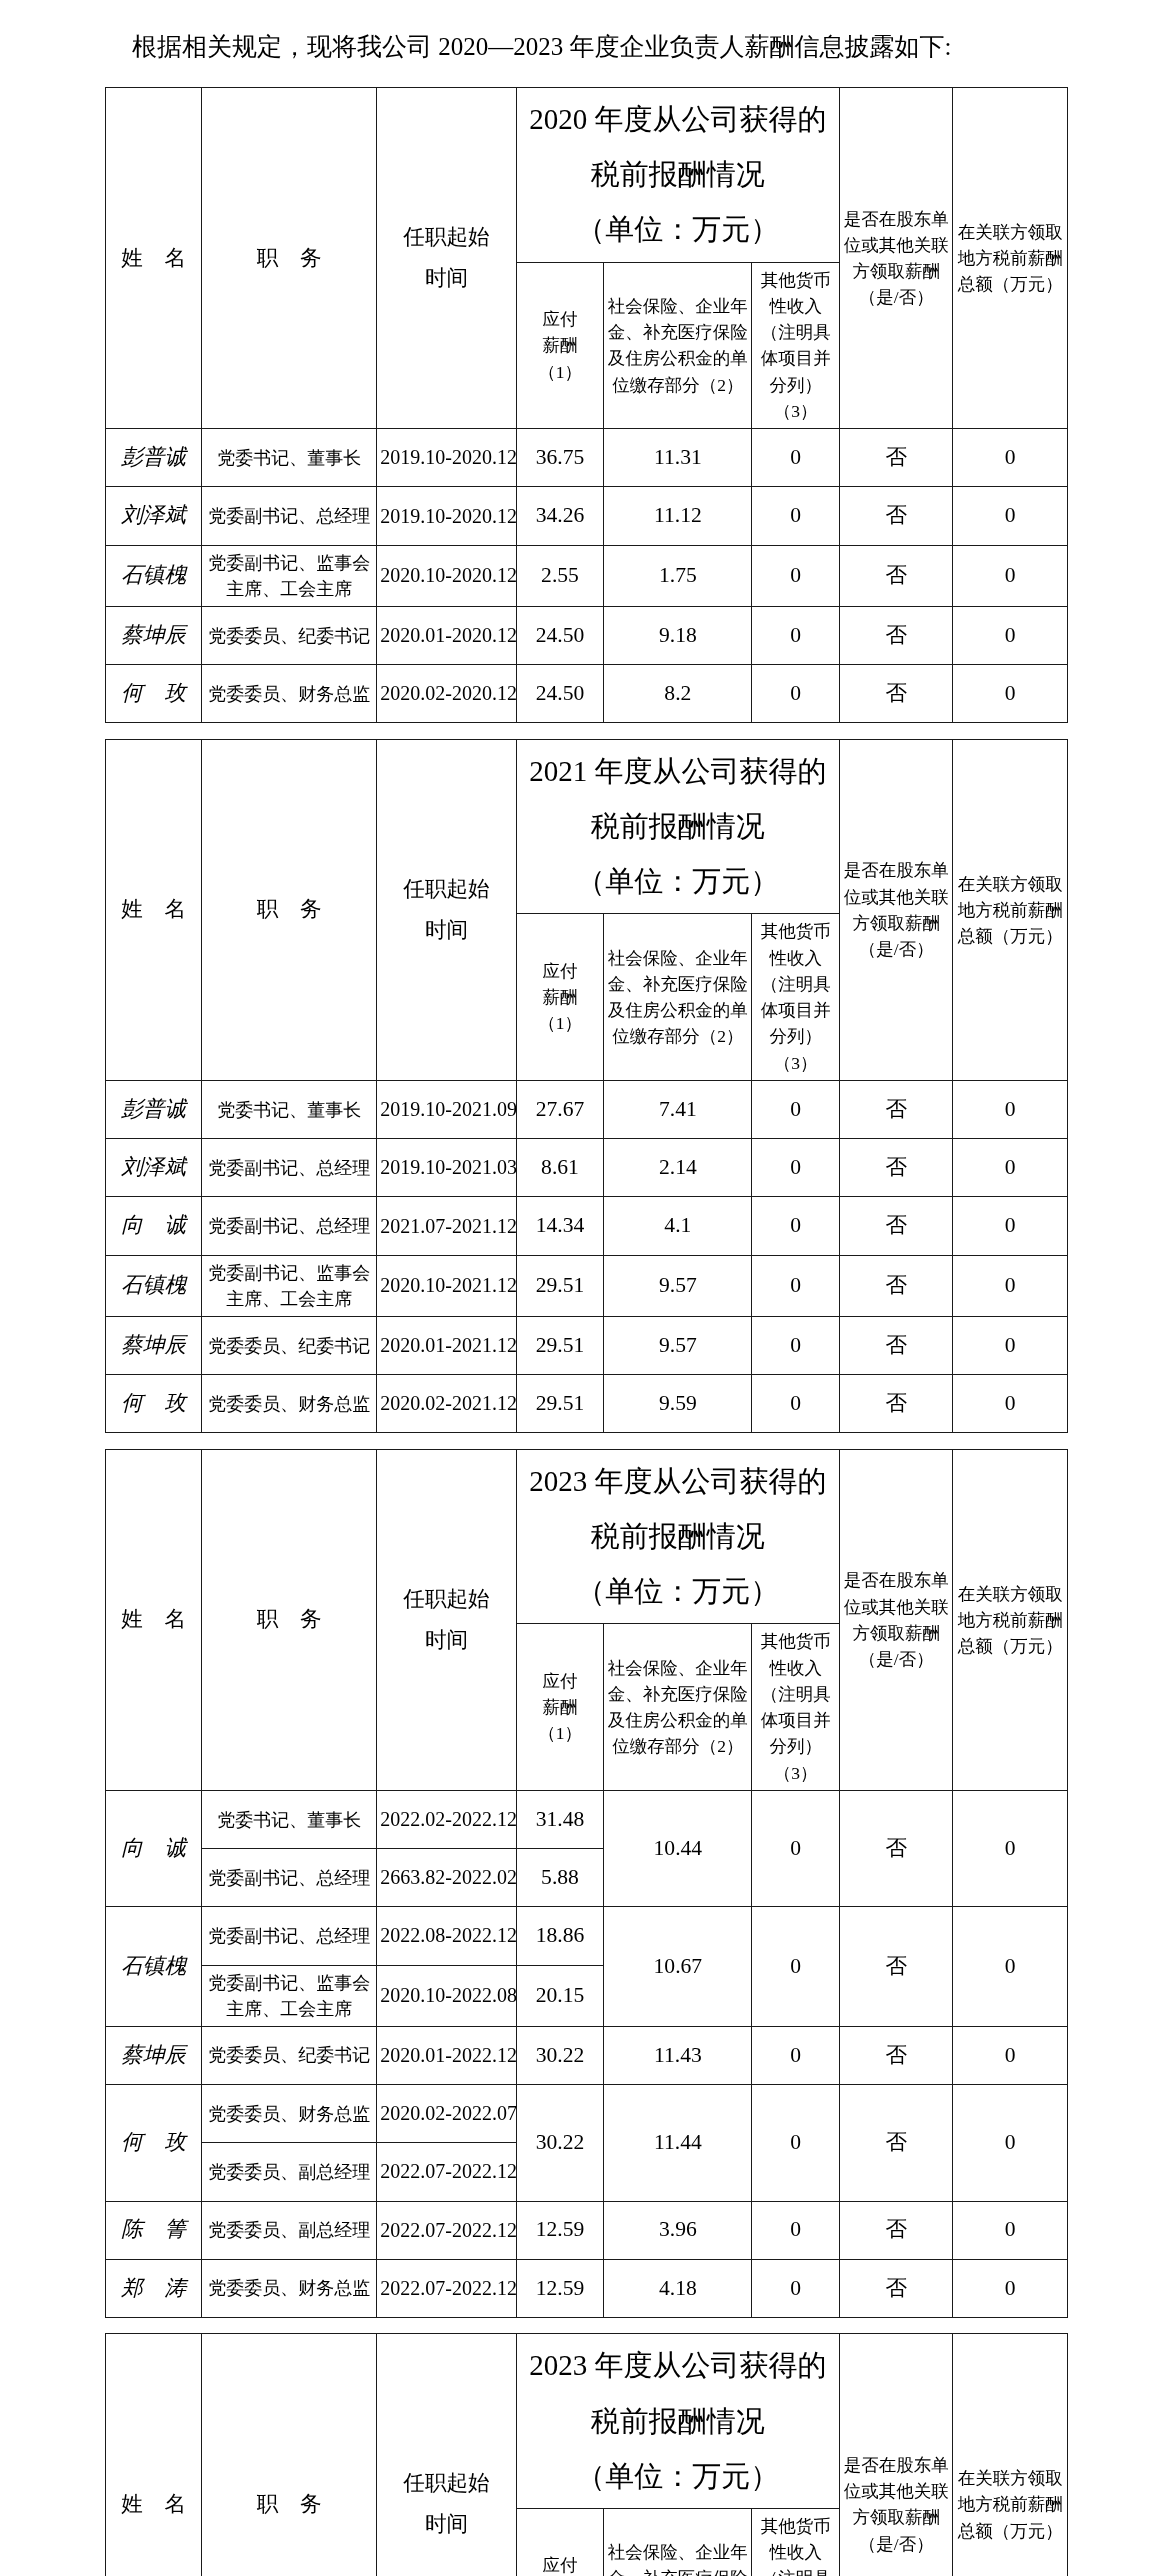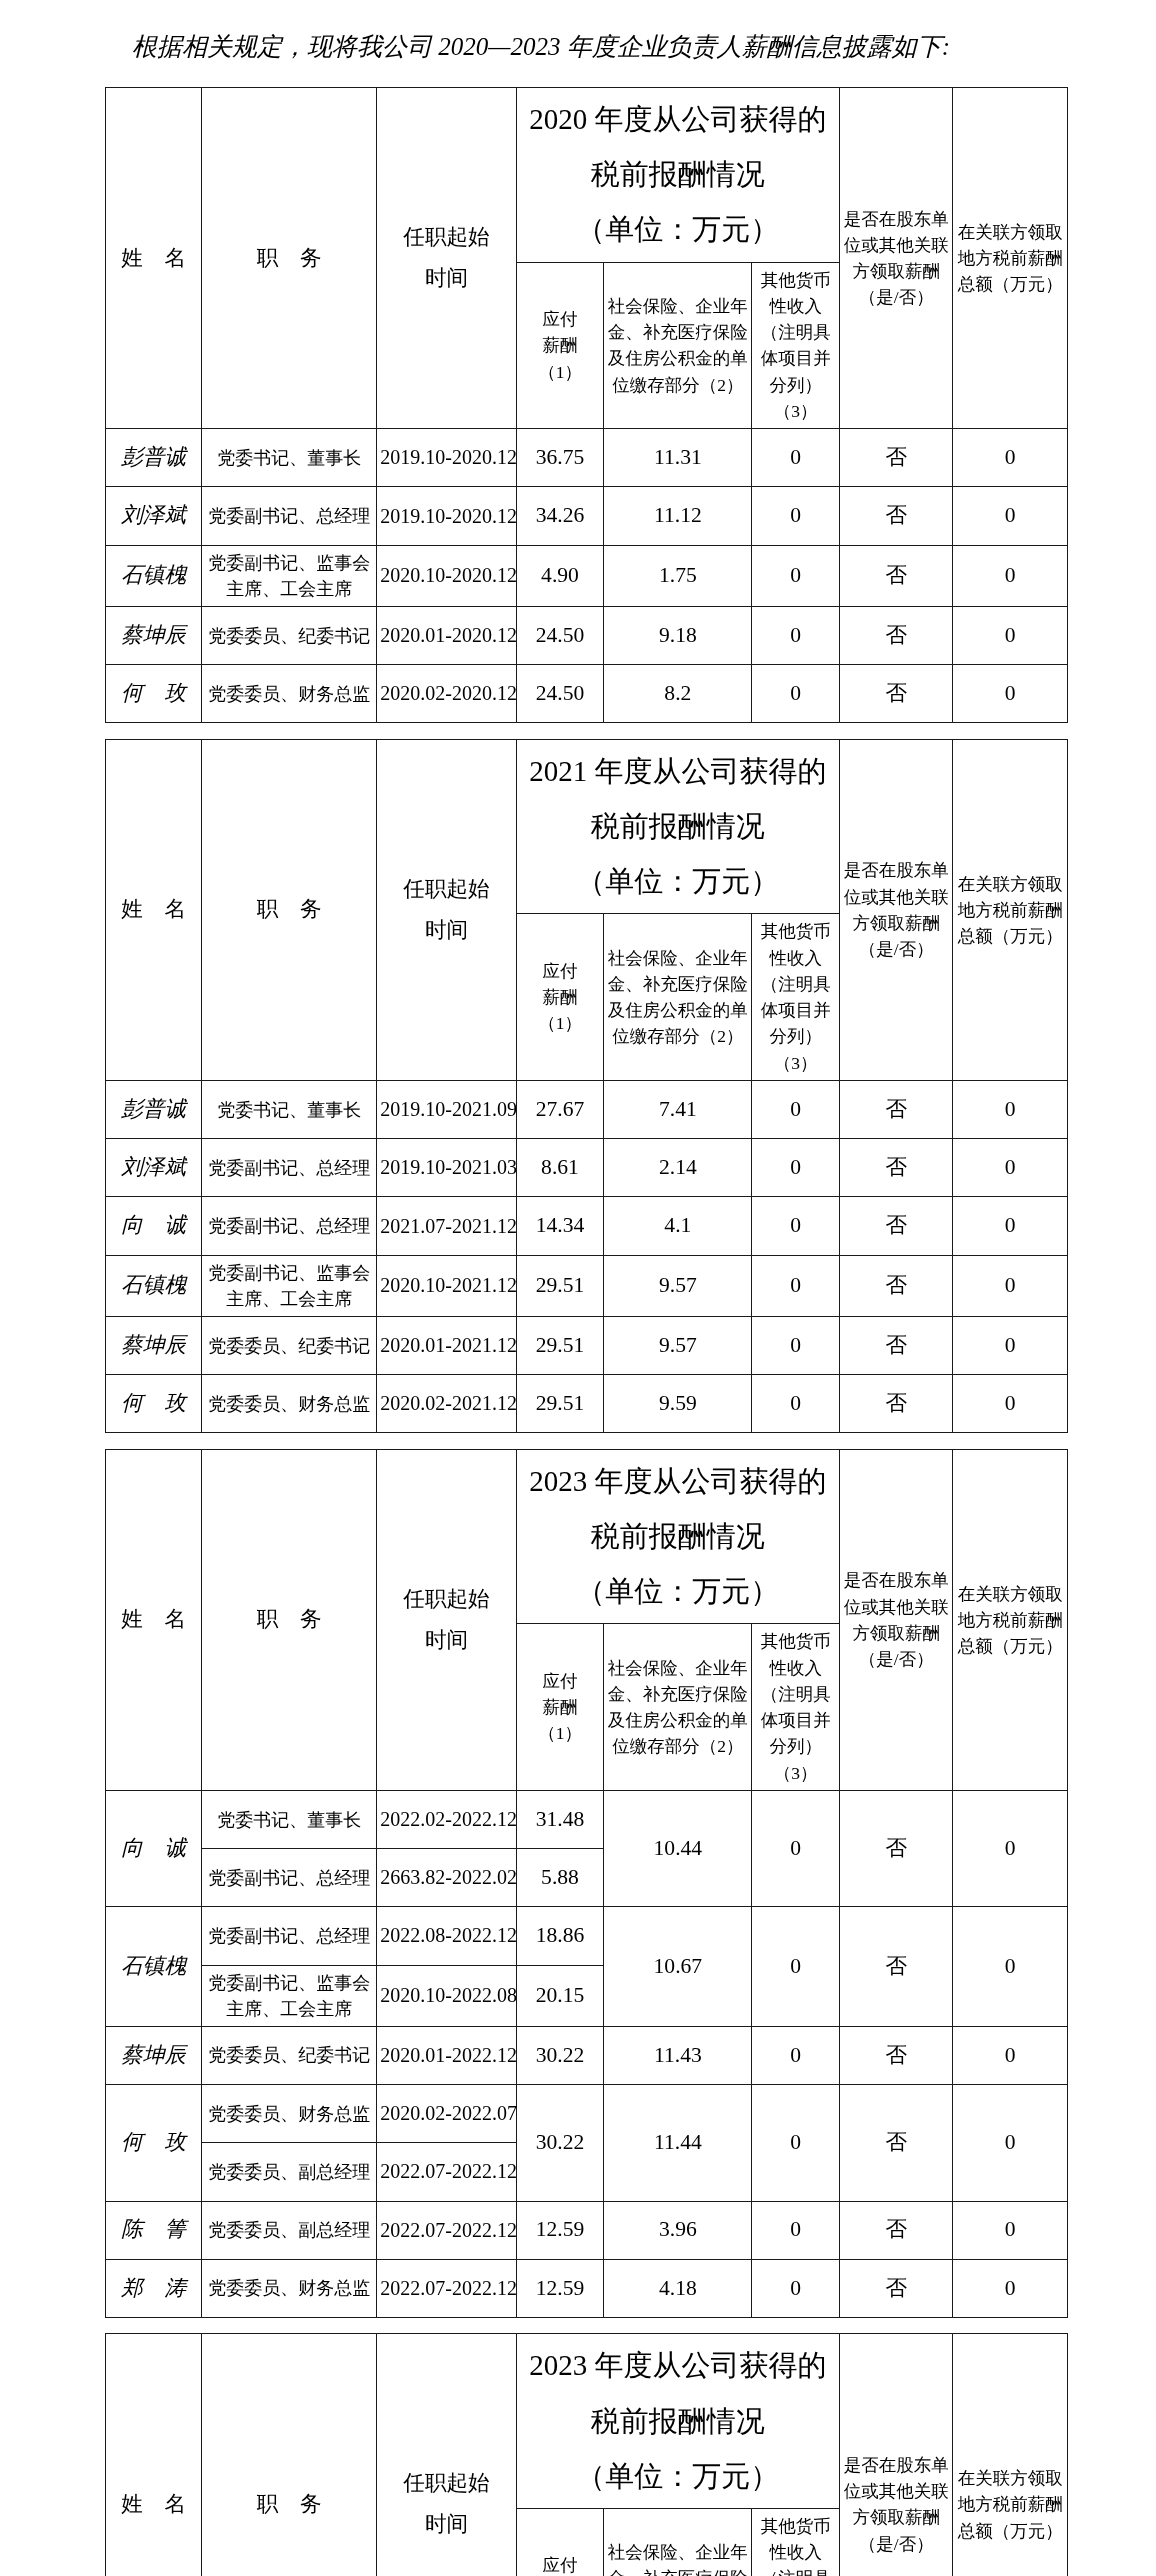--- a/index.html
+++ b/index.html
@@ -10,21 +10,20 @@
     color:#000;
     font-family:"Liberation Serif","DejaVu Serif",serif;
     box-sizing:border-box;
   }
   .doc{padding:28px 77px 72px 82px;}
   .intro{
     font-size:25px;
     line-height:1.5;
     text-indent:2em;
     margin:0 0 21.6px 0;
-    font-style:italic;
   }
   table.salary-table{
     width:963px;
     margin:0 0 15.5px 23px;
     border-collapse:collapse;
     table-layout:fixed;
     border:1.5px solid #1a1a1a;
   }
   table.salary-table th,
   table.salary-table td{
@@ -98,21 +97,21 @@
             <td class="cell-pay">34.26</td>
             <td class="cell-social" rowspan="1">11.12</td>
             <td class="cell-other" rowspan="1">0</td>
             <td class="cell-related-flag" rowspan="1">否</td>
             <td class="cell-related-amount" rowspan="1">0</td>
           </tr>
           <tr>
             <td class="cell-name" rowspan="1">石镇槐</td>
             <td class="cell-position">党委副书记、监事会主席、工会主席</td>
             <td class="cell-tenure">2020.10-2020.12</td>
-            <td class="cell-pay">4.90</td>
+            <td class="cell-pay">2.55</td>
             <td class="cell-social" rowspan="1">1.75</td>
             <td class="cell-other" rowspan="1">0</td>
             <td class="cell-related-flag" rowspan="1">否</td>
             <td class="cell-related-amount" rowspan="1">0</td>
           </tr>
           <tr>
             <td class="cell-name" rowspan="1">蔡坤辰</td>
             <td class="cell-position">党委委员、纪委书记</td>
             <td class="cell-tenure">2020.01-2020.12</td>
             <td class="cell-pay">24.50</td>

